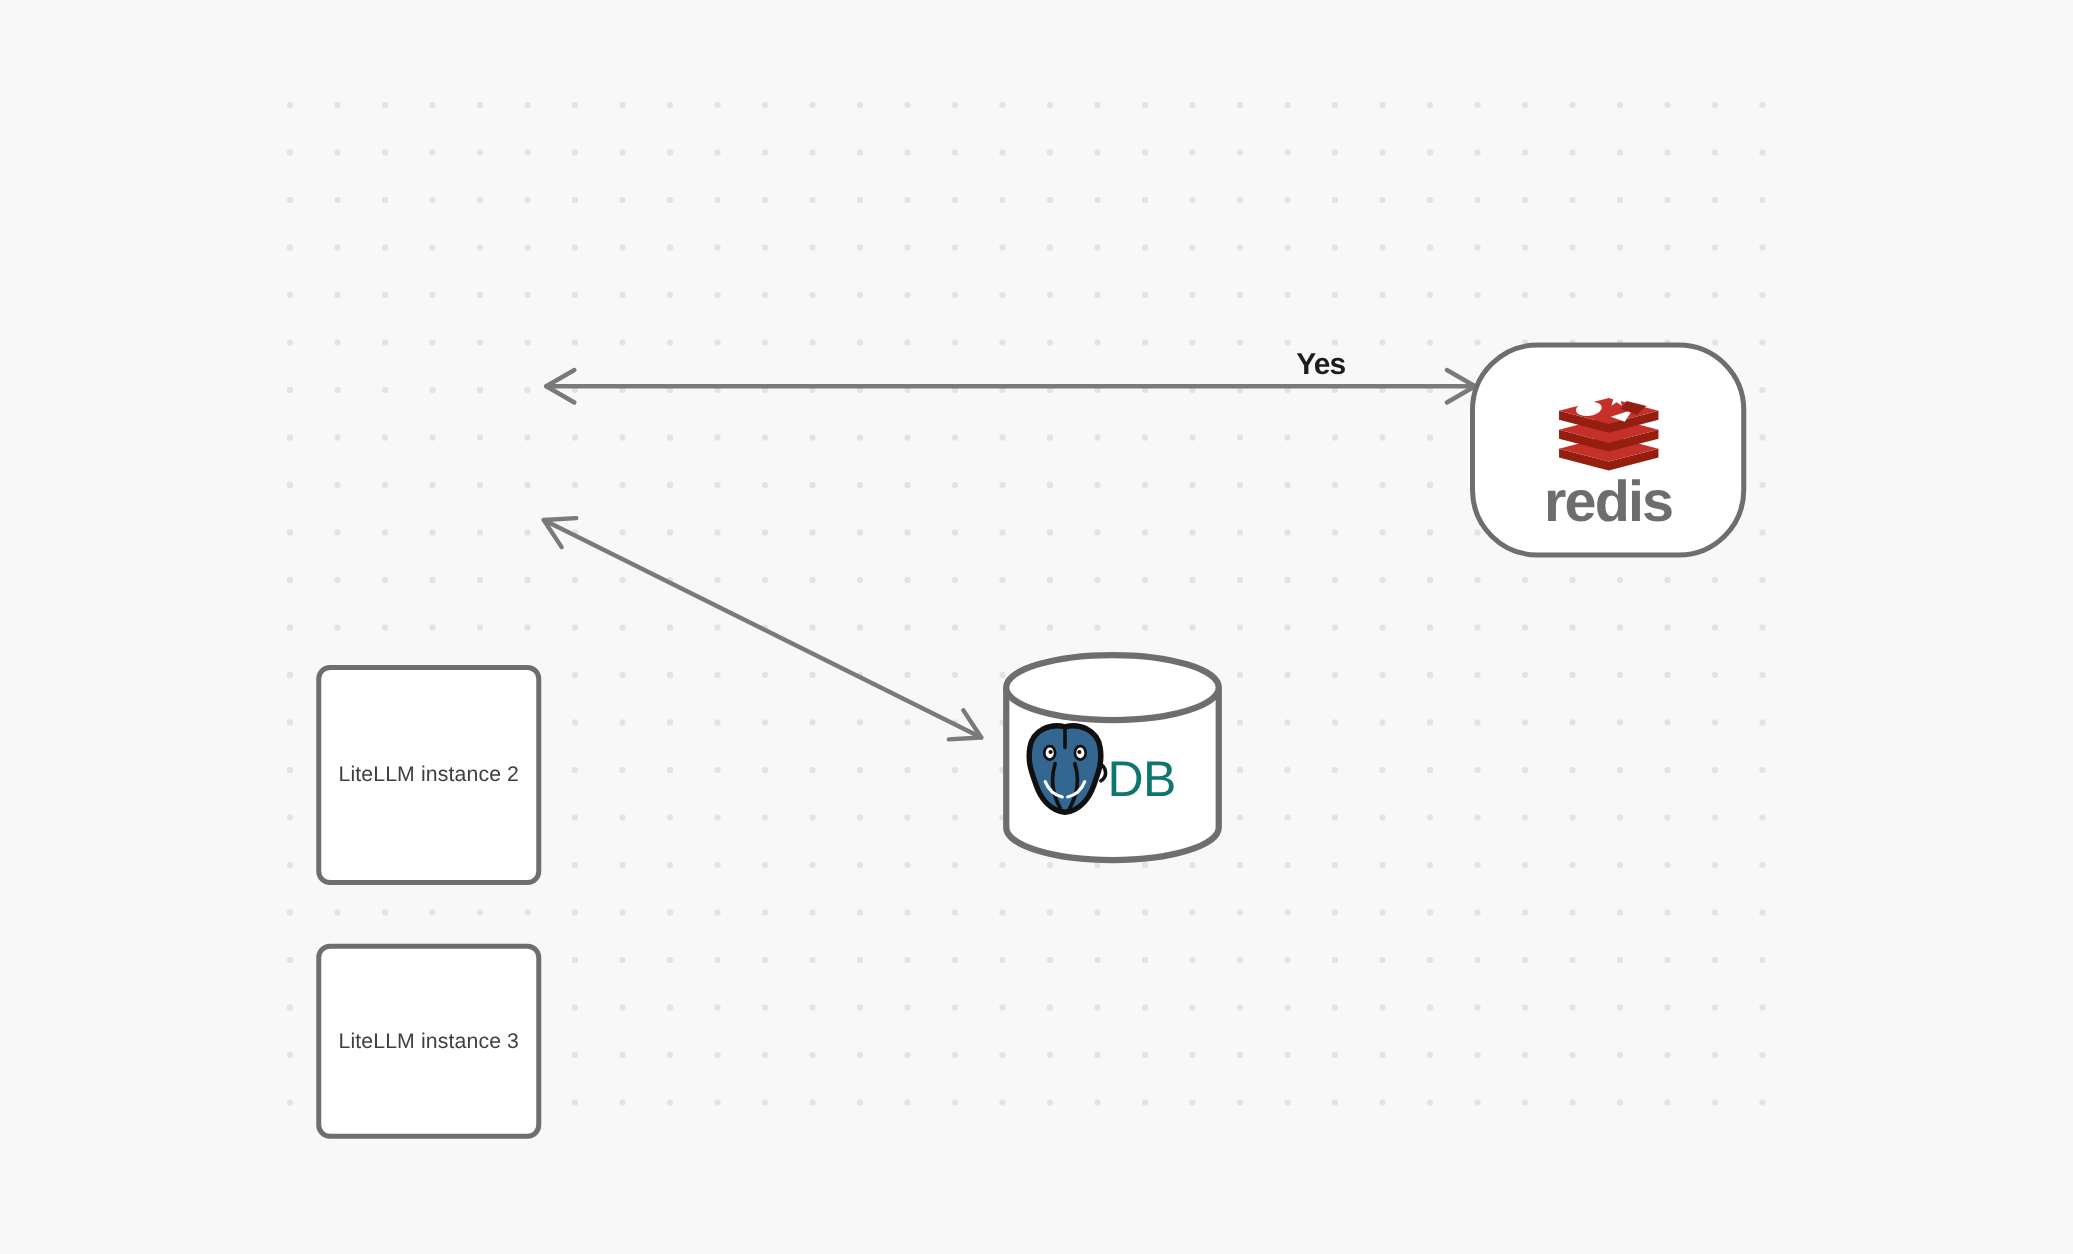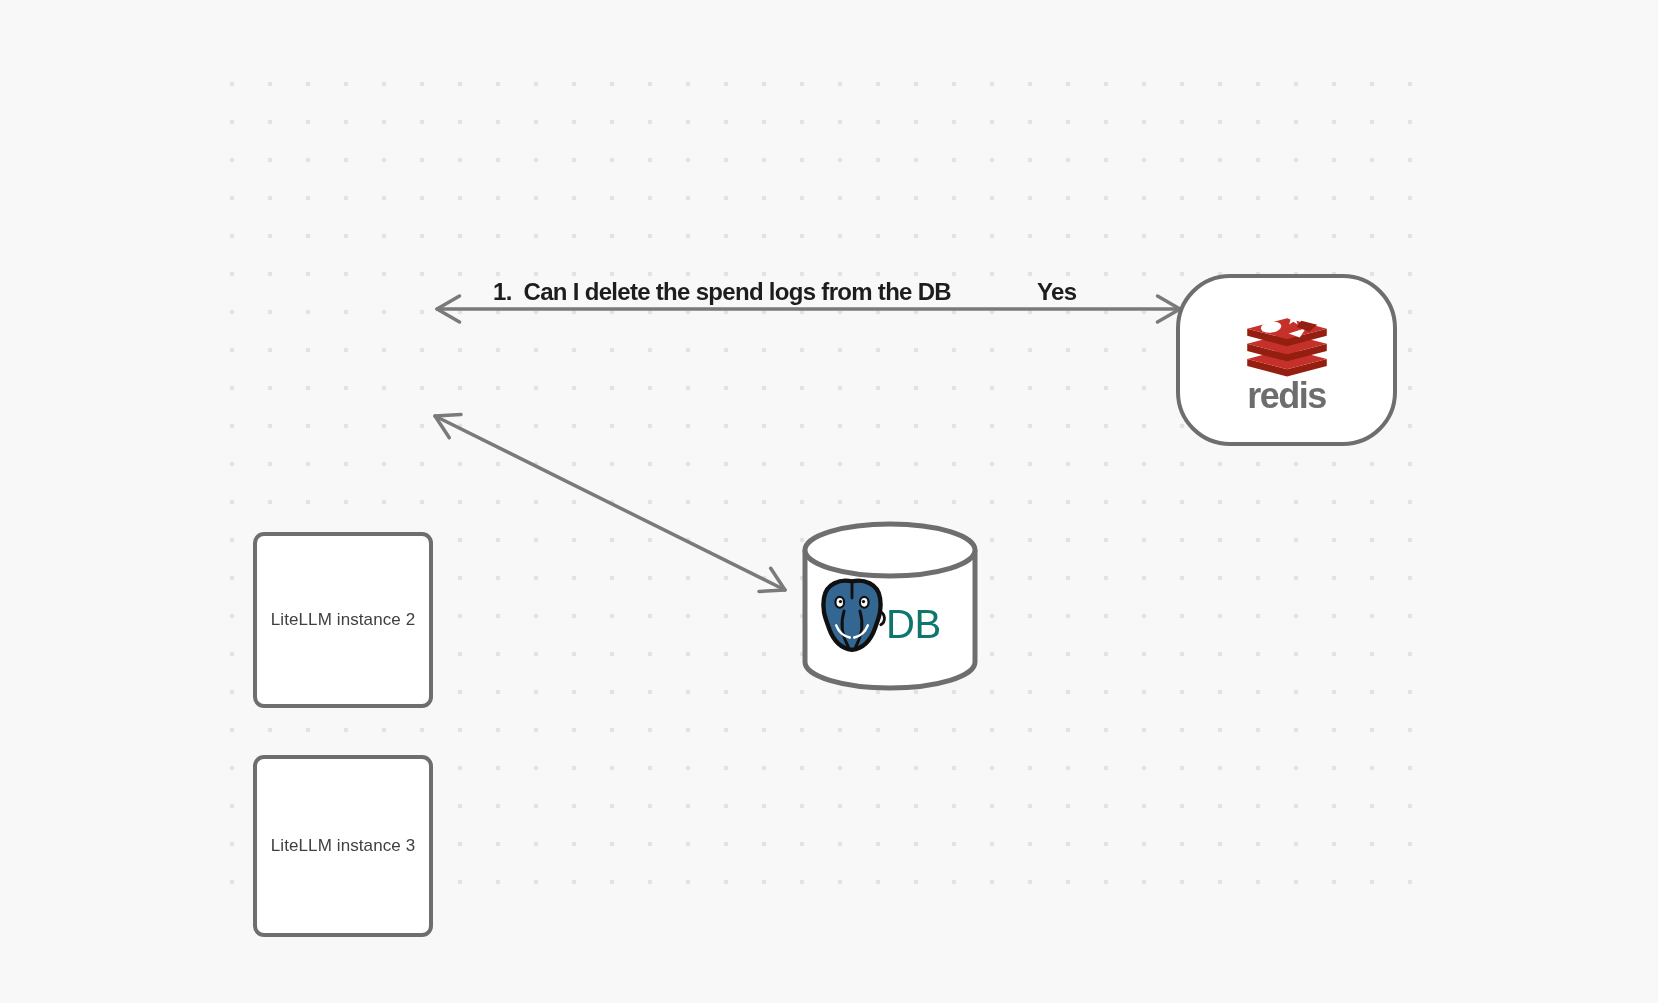--- a/index.html
+++ b/index.html
@@ -17,29 +17,29 @@
   .inst-box{
     position:absolute;left:253px;width:180px;height:176px;
     background:#ffffff;border:4.5px solid #6e6e6e;border-radius:11px;
     box-sizing:border-box;display:flex;align-items:center;justify-content:center;
   }
   .inst-box .lbl{
     font-size:17px;color:#3f3f3f;letter-spacing:0.1px;text-align:center;
   }
   #box1{top:276px;}
   #box2{top:516px;margin-top:16px;}
-  #box3{top:755px;height:182px;}
+  #box3{top:755px;height:156px;}
   .redis-node{
     position:absolute;left:1176px;top:274px;width:221px;height:172px;
     background:#ffffff;border:4px solid #6e6e6e;border-radius:54px;
     box-sizing:border-box;display:flex;flex-direction:column;align-items:center;
     justify-content:flex-start;padding-top:30px;
   }
   .redis-word{
-    font-size:36px;font-weight:700;color:#6d6d6d;letter-spacing:-1.5px;
+    font-size:46px;font-weight:700;color:#6d6d6d;letter-spacing:-1.5px;
     line-height:1;margin-top:0px;
   }
   .db-node{
     position:absolute;left:800px;top:520px;width:180px;height:172px;
   }
   .db-node .cyl{position:absolute;left:0;top:0;}
   .db-node .pg{position:absolute;left:16px;top:56px;}
   .db-label{
     position:absolute;left:86px;top:84px;font-size:40px;font-weight:500;
     color:#0f766e;line-height:1;letter-spacing:-0.5px;
@@ -115,16 +115,15 @@
       <ellipse cx="67" cy="36" rx="6" ry="7.5" fill="#ffffff" stroke="#101010" stroke-width="3"></ellipse>
       <circle cx="34" cy="35" r="2.3" fill="#101010"></circle>
       <circle cx="66" cy="35" r="2.3" fill="#101010"></circle>
       <path d="M28,68 C32,78 38,83 47,85" stroke="#ffffff" stroke-width="3.5" fill="none" stroke-linecap="round"></path>
       <path d="M72,68 C68,78 62,83 53,85" stroke="#ffffff" stroke-width="3.5" fill="none" stroke-linecap="round"></path>
       <path d="M88,48 C97,52 97,63 90,67" stroke="#101010" stroke-width="4" fill="none" stroke-linecap="round"></path>
     </svg>
     <span class="db-label">DB</span>
   </div>
 
-  <div class="edge-label" id="edge1-label">1.  Can I delete the spend logs from the DB</div>
   <div class="edge-label" id="edge1-yes">Yes</div>
 
 </div>
 
 </body></html>

